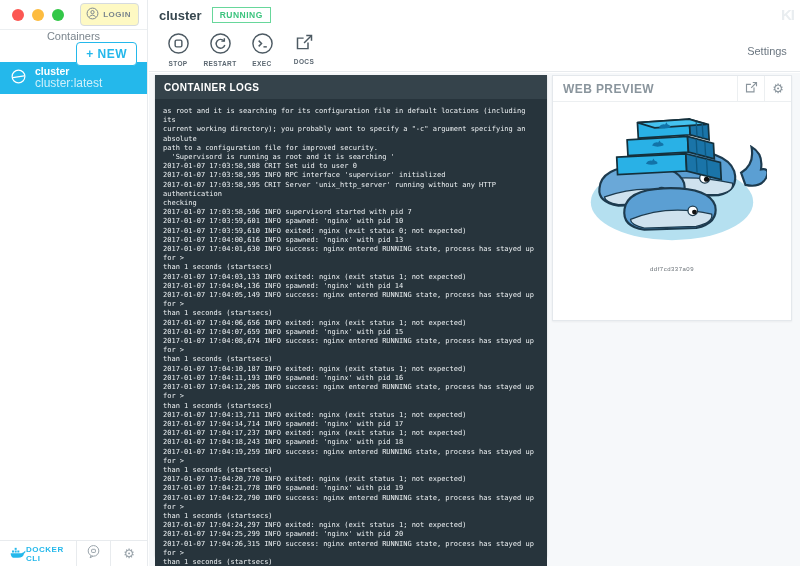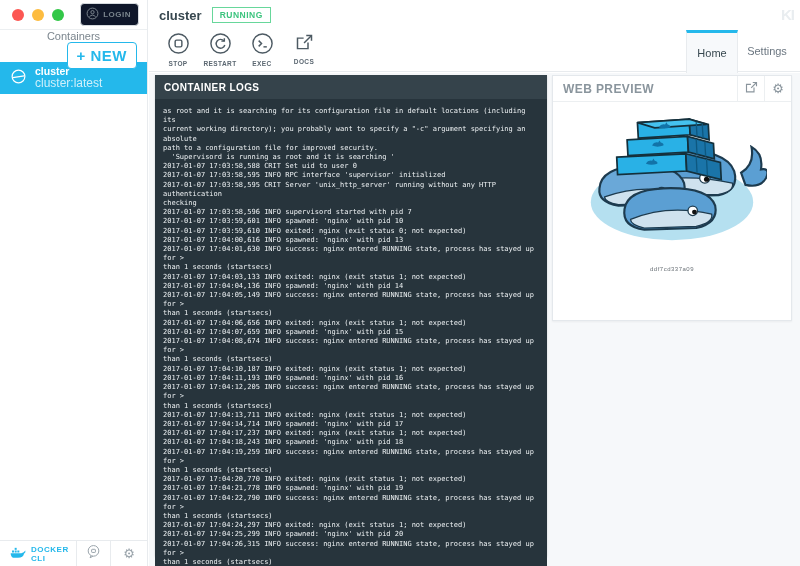--- a/index.html
+++ b/index.html
@@ -9,34 +9,34 @@
 
   
   .sidebar { position:absolute; left:0; top:0; width:148px; height:566px; background:#fff;
     border-right:1px solid #e8ebee; }
   .titlebar-row { height:30px; border-bottom:1px solid #eceff1; display:flex; align-items:center; padding:0 8px; }
   .traffic { display:flex; gap:8px; margin-left:4px; }
   .dot { width:12px; height:12px; border-radius:50%; }
   .dot.red { background:#fc5753; } .dot.yellow { background:#fdbc40; } .dot.green { background:#33c748; }
   .login-btn { margin-left:auto; display:flex; align-items:center; gap:4px; border:1px solid #d6dbdf;
     border-radius:4px; padding:3px 7px 3px 5px; color:#7a858d; font-size:8px; font-weight:bold;
-    letter-spacing:.5px; background:#0f172a; cursor:pointer; }
+    letter-spacing:.5px; background:#fef9c3; cursor:pointer; }
   .containers-row { height:32px; display:flex; align-items:center; padding:0 10px;flex-direction:column; }
   .containers-label { color:#7c868e; font-size:11px; }
   .new-btn { margin-left:auto; border:1px solid #24b8eb; color:#24b8eb; border-radius:4px;
-    font-size:15px; font-weight:bold; padding:4px 9px; background:#fff; letter-spacing:.5px; cursor:pointer; }
+    font-size:12px; font-weight:bold; padding:4px 9px; background:#fff; letter-spacing:.5px; cursor:pointer; }
   .container-item { height:32px; display:flex; align-items:center; padding:0 10px; gap:8px; cursor:pointer; }
   .container-item.selected { background:#24b8eb; }
   .ci-text { display:flex; flex-direction:column; line-height:1.15; }
   .ci-name { color:#fff; font-size:10.5px; font-weight:bold; }
   .ci-image { color:rgba(255,255,255,.78); font-size:12px; }
   .sidebar-footer { position:absolute; bottom:0; left:0; width:100%; height:26px;
     border-top:1px solid #e8ebee; display:flex; align-items:stretch; background:#fff; }
   .sf-cell { display:flex; align-items:center; justify-content:center; cursor:pointer; }
-  .sf-cli { flex:1; justify-content:flex-start; padding-left:10px; gap:5px; color:#24b8eb;
+  .sf-cli { flex:1; justify-content:flex-start; padding-left:10px; color:#24b8eb;
     font-size:8px; font-weight:bold; letter-spacing:.5px; }
   .sf-div { width:1px; background:#e8ebee; }
   .sf-chat { width:33px; } .sf-gear { width:36px; color:#9aa4ab; font-size:13px; }
 
   
   .main { position:absolute; left:149px; top:0; right:0; bottom:0; }
   .main-header { height:30px; display:flex; align-items:center; padding:0 10px; position:relative; }
   .page-title { color:#37474f; font-size:13px; font-weight:bold; margin-right:10px; }
   .status-badge { border:1px solid #67d79b; color:#3cc47e; font-size:8.5px; font-weight:bold;
     padding:2px 7px; border-radius:0; letter-spacing:.5px; }
@@ -190,23 +190,20 @@
           <svg width="21" height="21" viewBox="0 0 24 24" fill="none" stroke="#4d5a63" stroke-width="1.7">
             <path d="M16,12 v7 h-12 v-12 h7"></path>
               <path d="M14,4 h6 v6"></path>
               <line x1="20" y1="4" x2="11.5" y2="12.5"></line>
           </svg>
         </span>
         <span class="tool-label">DOCS</span>
       </button>
 
       <div class="tabs">
-        <div class="tab active">
-          <span>Home</span>
-        </div>
         <div class="tab inactive">
           <span>Settings</span>
         </div>
       </div>
     </div>
 
     <div class="content">
 
       <div class="logs-panel">
         <div class="logs-header">CONTAINER LOGS</div>

